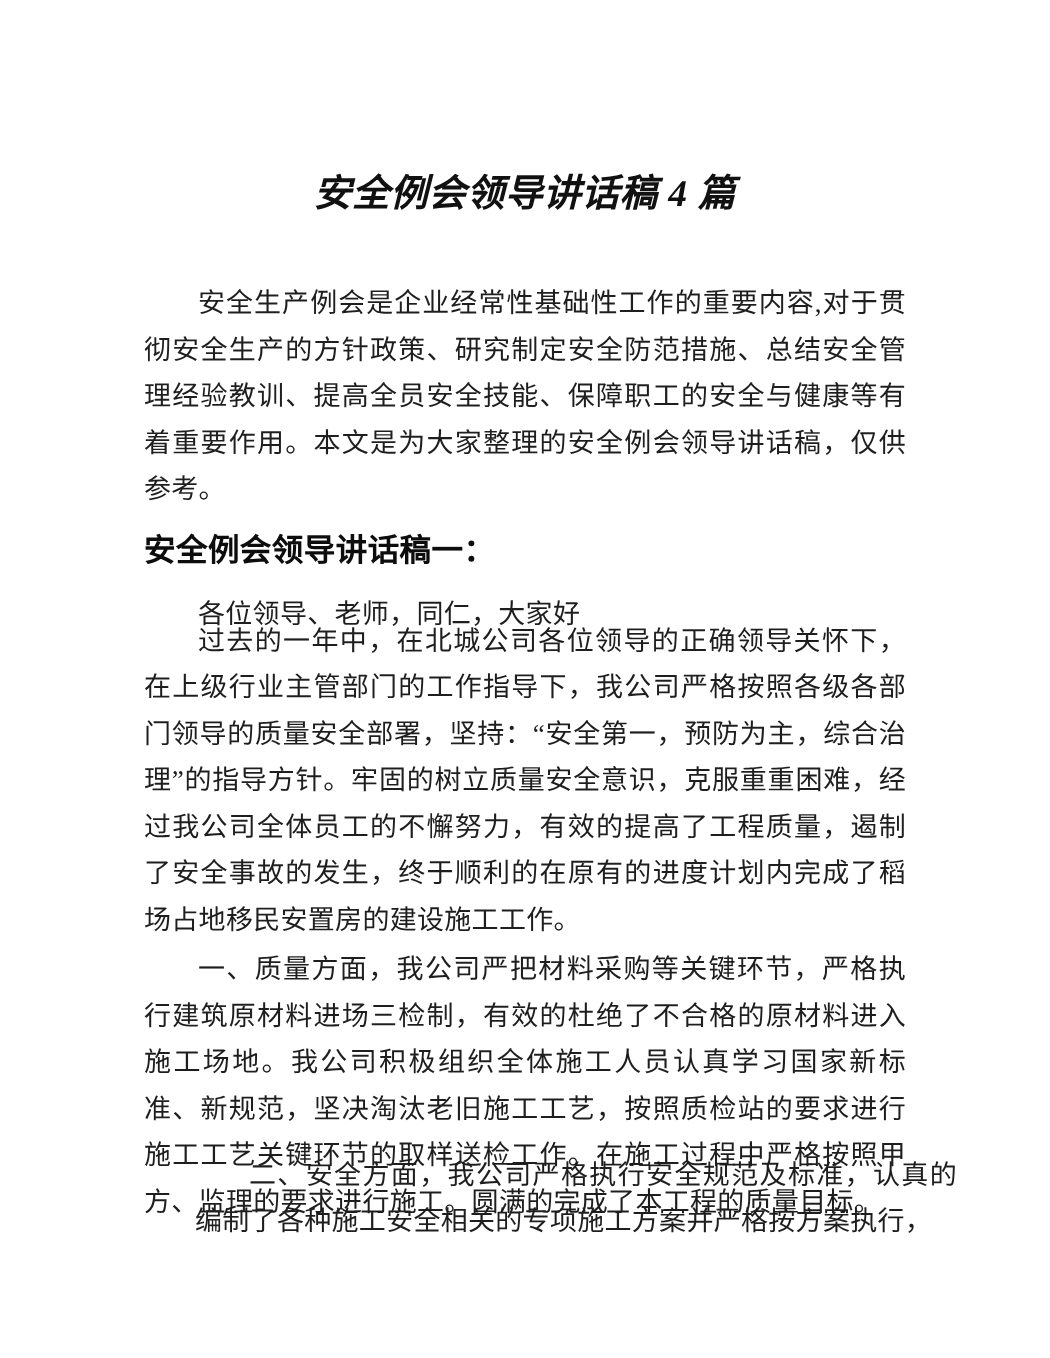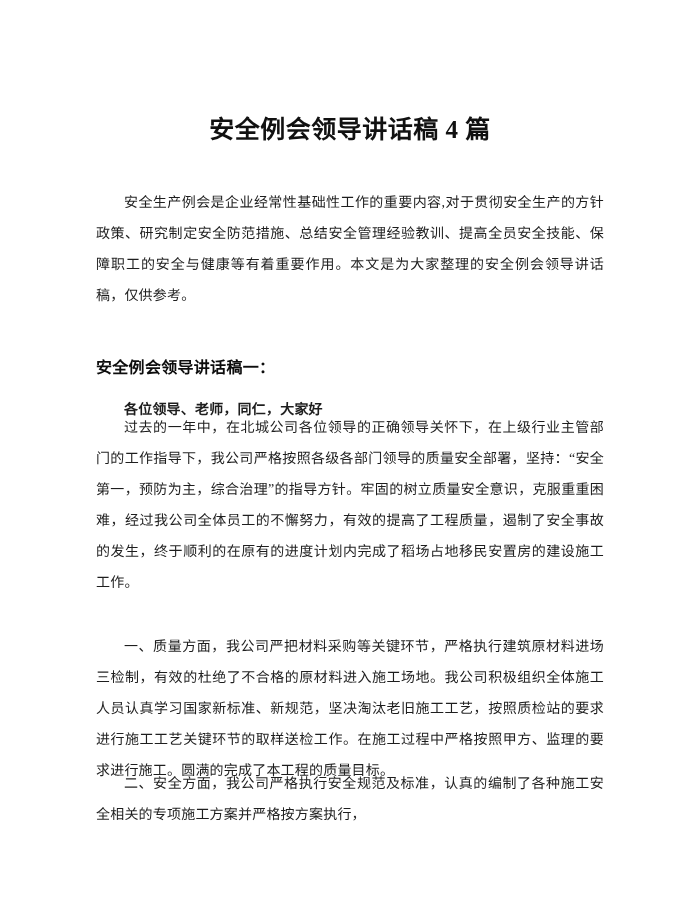--- a/index.html
+++ b/index.html
@@ -38,52 +38,53 @@
     left: -96px;
     top: 112px;
     width: 700px;
     text-align: center;
     font-size: 25px;
     line-height: 36px;
     font-weight: 700;
     letter-spacing: 0.5px;
     color: #111111;
     font-family: "Liberation Serif", "DejaVu Serif", serif;
+    font-style: italic;
   }
 
   .para {
     margin: 0;
-    font-size: 14px;
+    font-size: 18px;
     line-height: 31px;
     text-align: justify;
     text-justify: inter-ideograph;
     text-indent: 2em;
     color: #1e1e1e;
     letter-spacing: 0.2px;
   }
 
   .section-heading {
     margin: 0;
-    font-size: 16px;
+    font-size: 21px;
     line-height: 31px;
     font-weight: 700;
     text-indent: 0;
     text-align: left;
     color: #0d0d0d;
     letter-spacing: 0.3px;
   }
 
   
   .blk { position: absolute; left: 0; width: 508px; }
   .blk-intro     { top: 187px; }
   .blk-heading   { top: 352px; }
-  .blk-greeting  { top: 394px; font-weight: bold; }
+  .blk-greeting  { top: 394px; }
   .blk-body1     { top: 412px; }
   .blk-body2     { top: 602px; margin-top: 29px; }
-  .blk-body3     { top: 768px; }
+  .blk-body3     { top: 768px; margin-left: 34px; }
 </style>
 </head>
 <body>
 
 <div class="page">
   <div class="page-body">
 
     <h1 class="doc-title">安全例会领导讲话稿 4 篇</h1>
 
     <div class="blk blk-intro">

